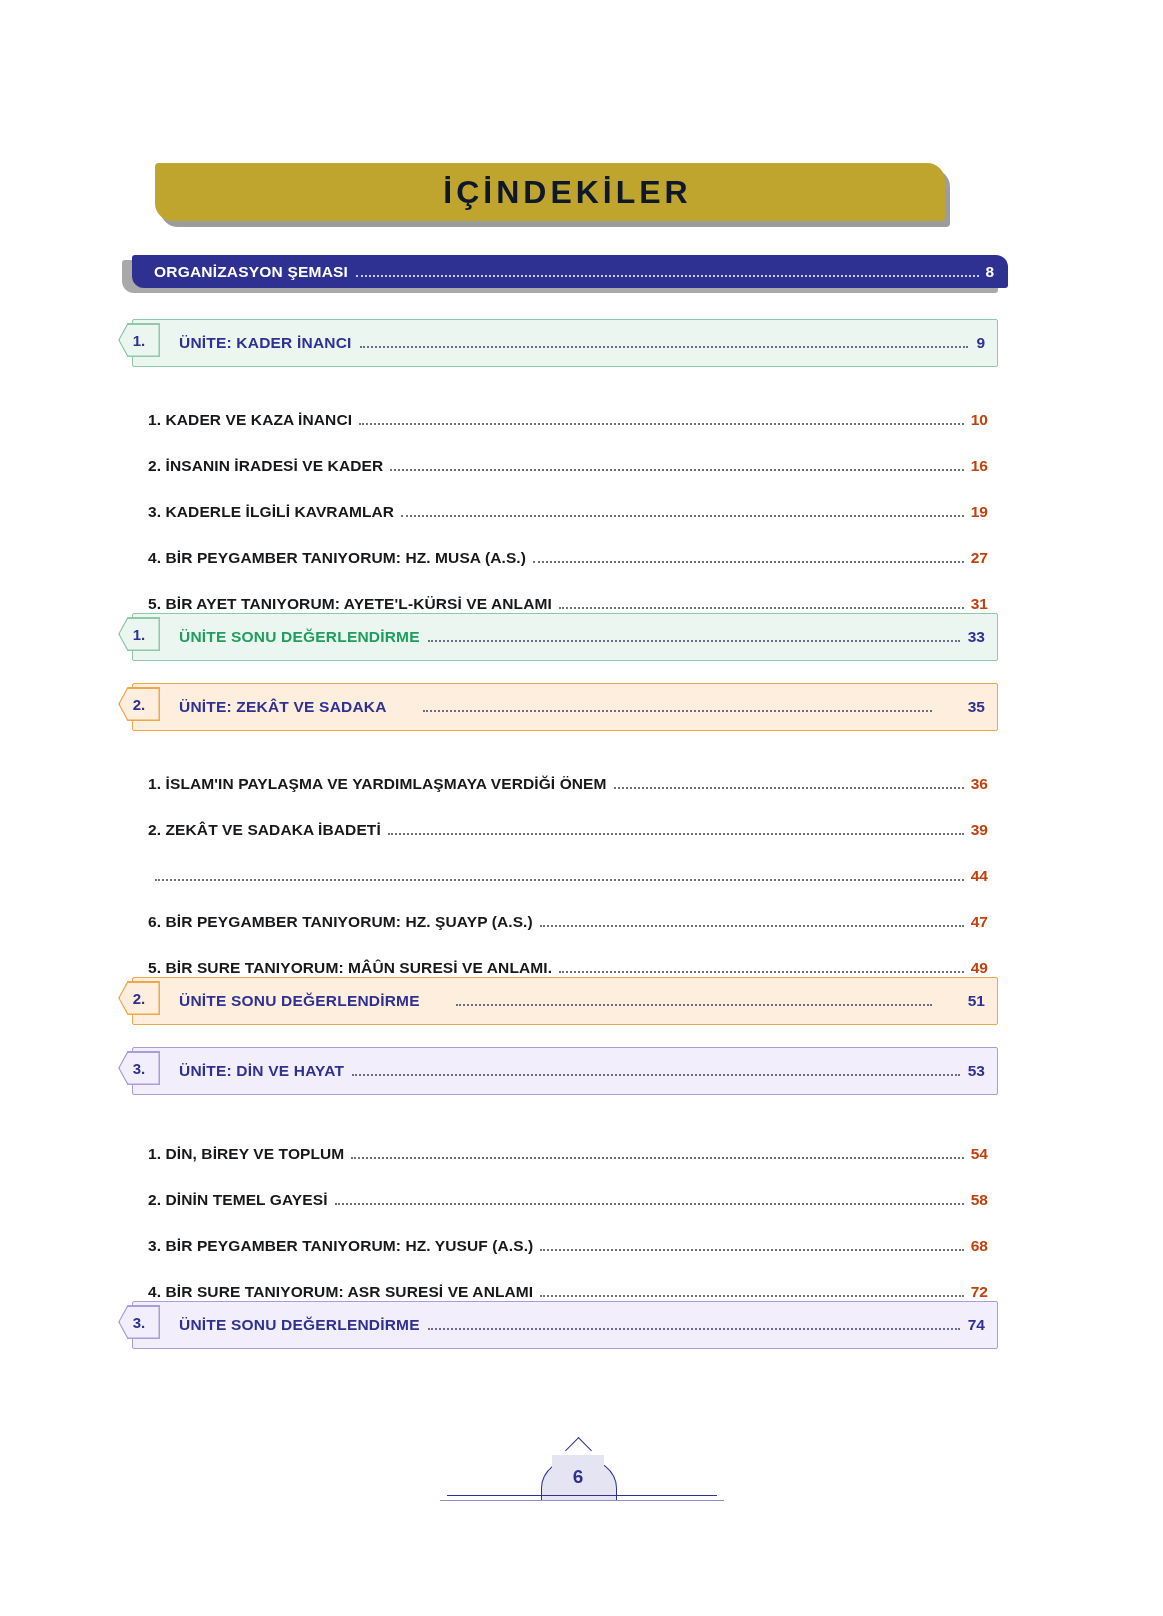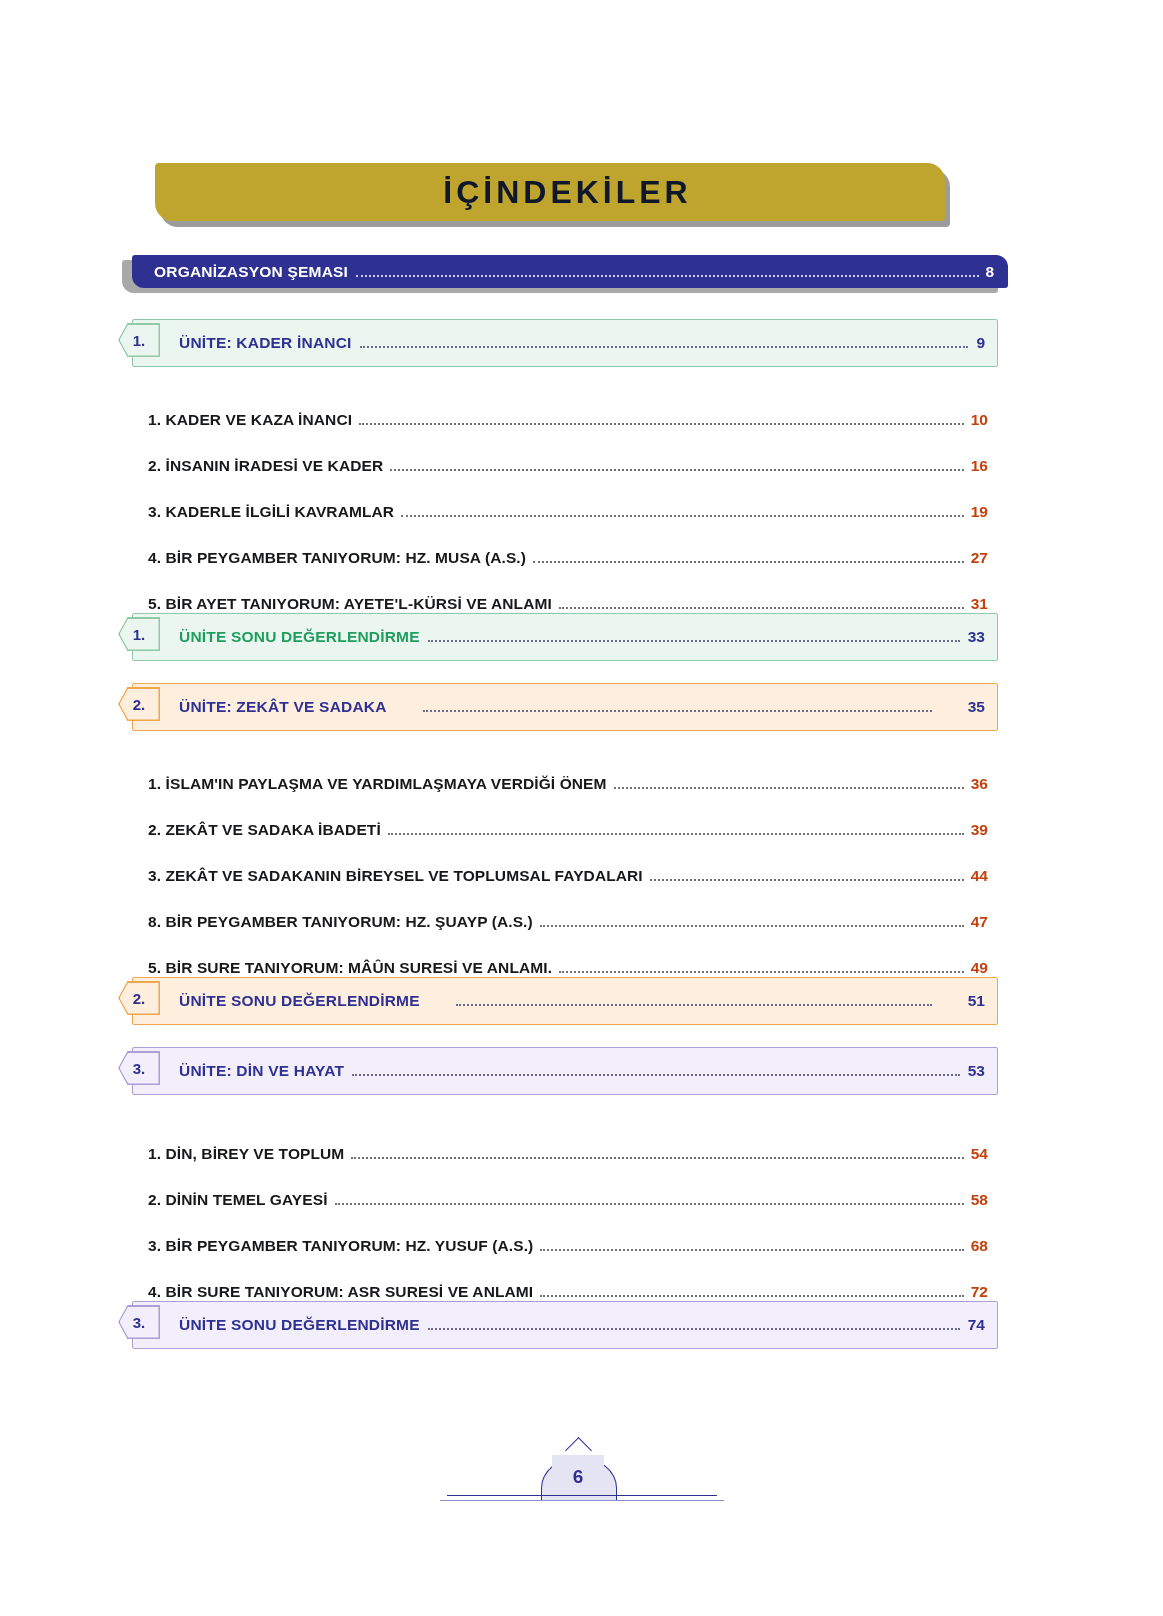--- a/index.html
+++ b/index.html
@@ -411,26 +411,25 @@
       <span class="slbl">1. İSLAM'IN PAYLAŞMA VE YARDIMLAŞMAYA VERDİĞİ ÖNEM</span>
       <span class="dots"></span>
       <span class="pg">36</span>
     </div>
     <div class="sub">
       <span class="slbl">2. ZEKÂT VE SADAKA İBADETİ</span>
       <span class="dots"></span>
       <span class="pg">39</span>
     </div>
     <div class="sub">
-      <span class="slbl">3. ZEKÂT VE SADAKANIN BİREYSEL VE TOPLUMSAL FAYDALARI</span>
       <span class="dots"></span>
       <span class="pg">44</span>
     </div>
     <div class="sub">
-      <span class="slbl">8. BİR PEYGAMBER TANIYORUM: HZ. ŞUAYP (A.S.)</span>
+      <span class="slbl">6. BİR PEYGAMBER TANIYORUM: HZ. ŞUAYP (A.S.)</span>
       <span class="dots"></span>
       <span class="pg">47</span>
     </div>
     <div class="sub">
       <span class="slbl">5. BİR SURE TANIYORUM: MÂÛN SURESİ VE ANLAMI.</span>
       <span class="dots"></span>
       <span class="pg">49</span>
     </div>
 
     <div class="unit-head u-orange">

